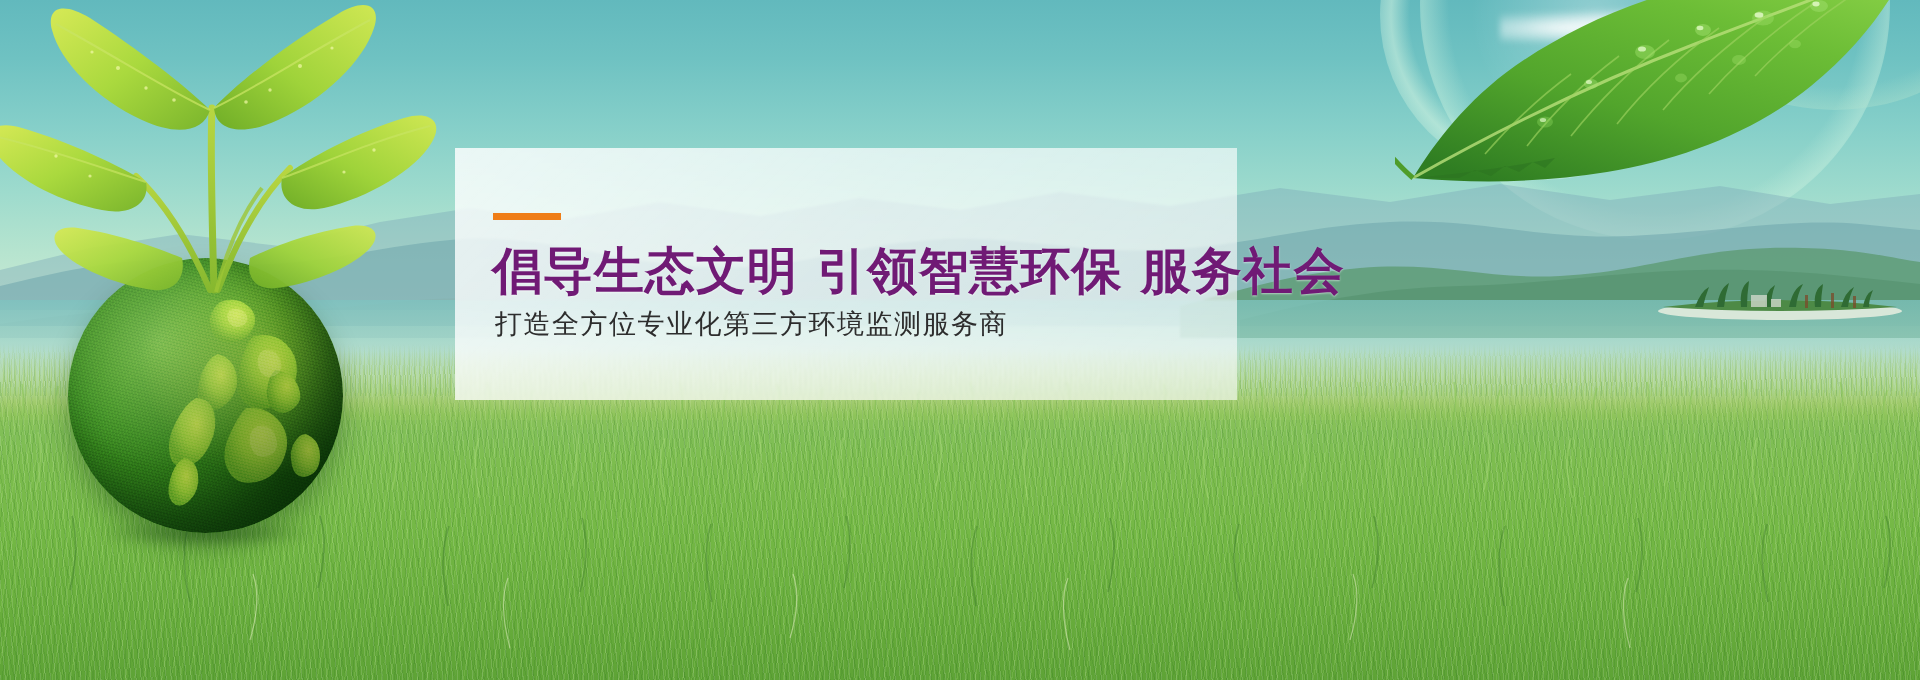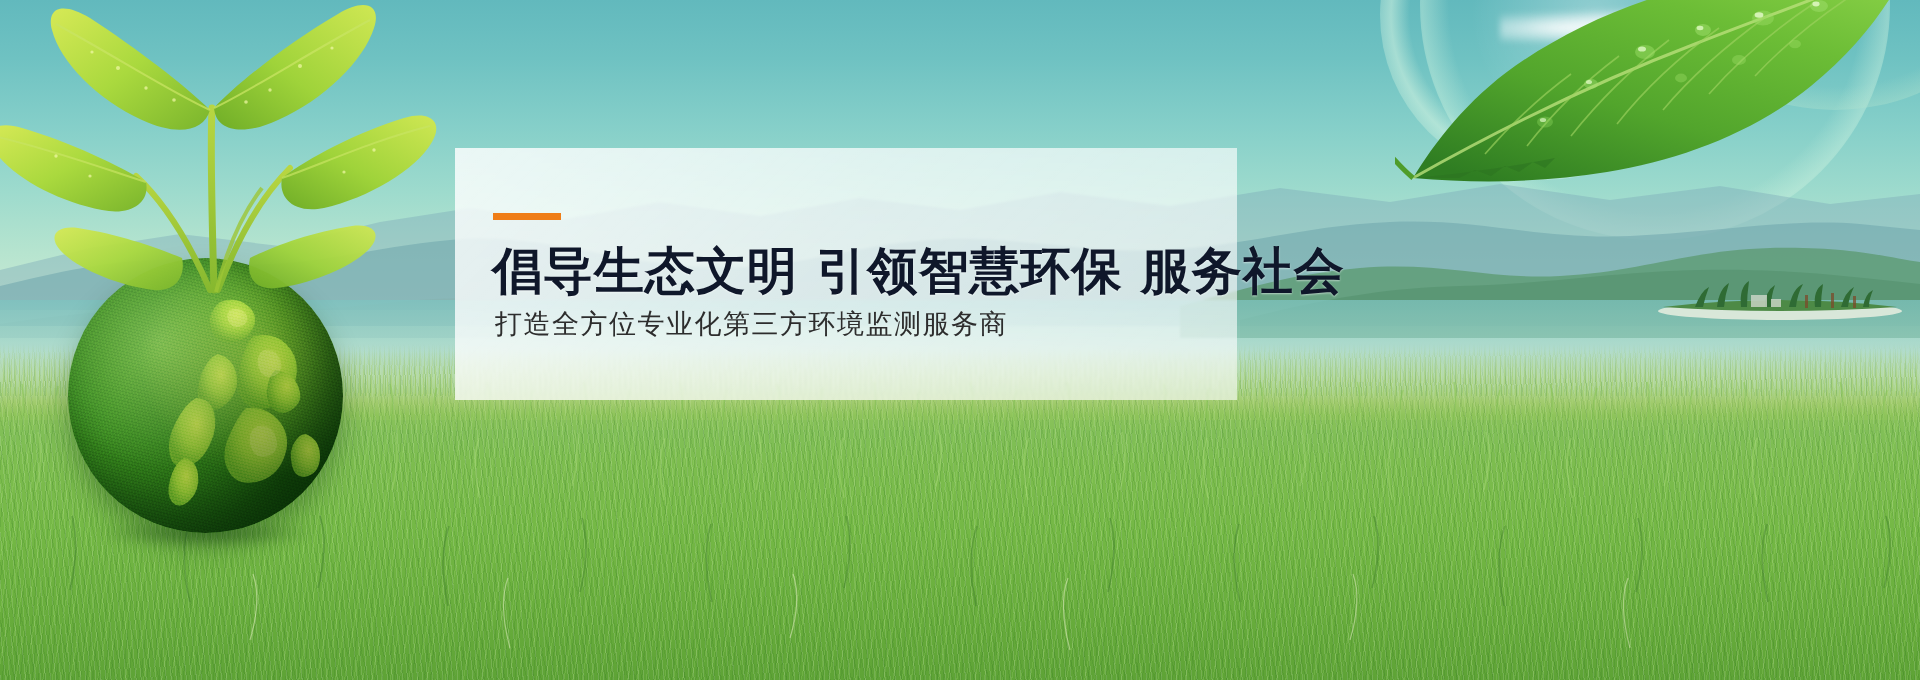--- a/index.html
+++ b/index.html
@@ -156,21 +156,21 @@
     background:linear-gradient(135deg, rgba(255,255,255,.82) 0%, rgba(255,255,255,.70) 45%, rgba(255,255,255,.60) 100%);
     backdrop-filter:blur(1px);
   }
   .dash{
     position:absolute; left:493px; top:213px; width:68px; height:7px;
     background:#ef7d17;
   }
   .headline{
     position:absolute; left:492px; top:243px;
     font-size:50px; line-height:1.12; font-weight:bold; letter-spacing:1px;
-    color:#0f172a;
+    color:#701a75;
     white-space:nowrap;
     text-shadow:0 1px 2px rgba(255,255,255,.5);
   }
   .subline{
     position:absolute; left:495px; top:308px;
     font-size:27px; line-height:1.2; letter-spacing:1.5px;
     color:#2d2d2d;
     white-space:nowrap;
     text-align:right;
   }

